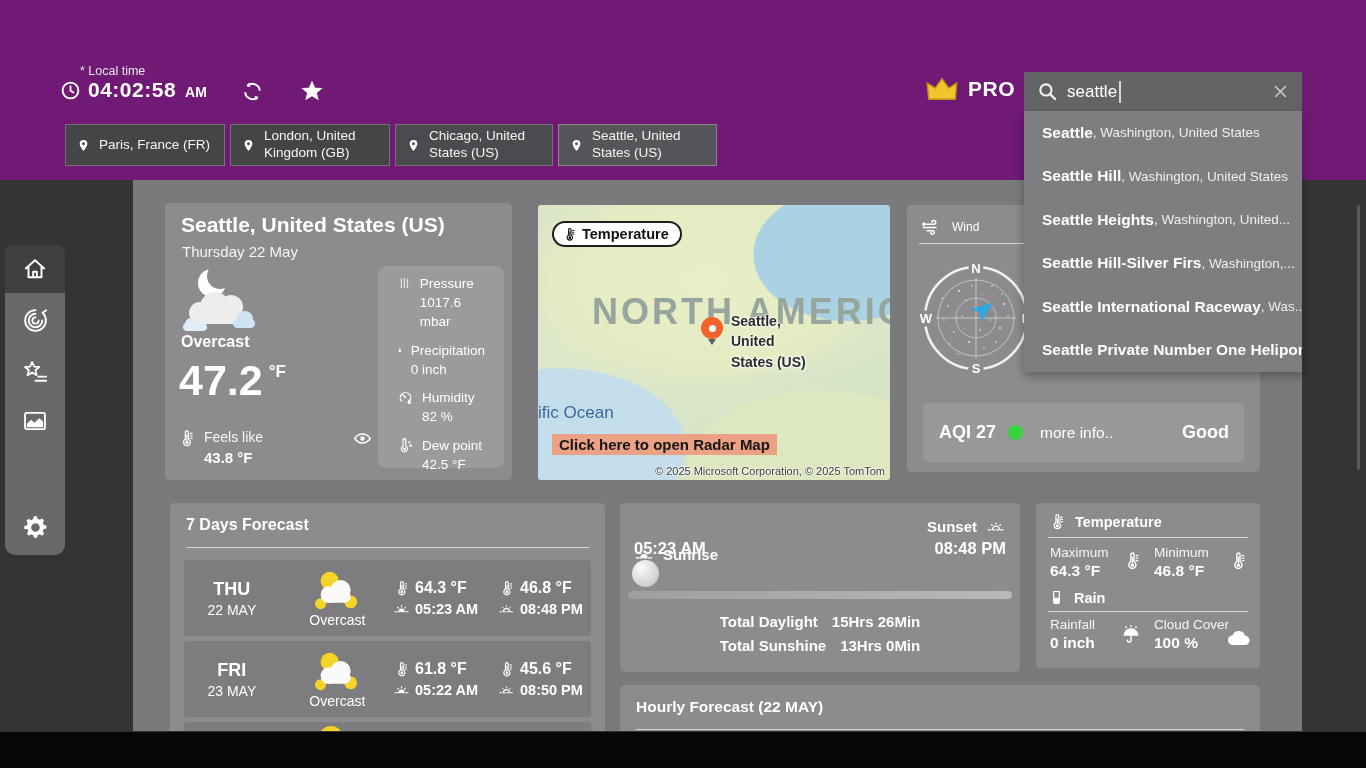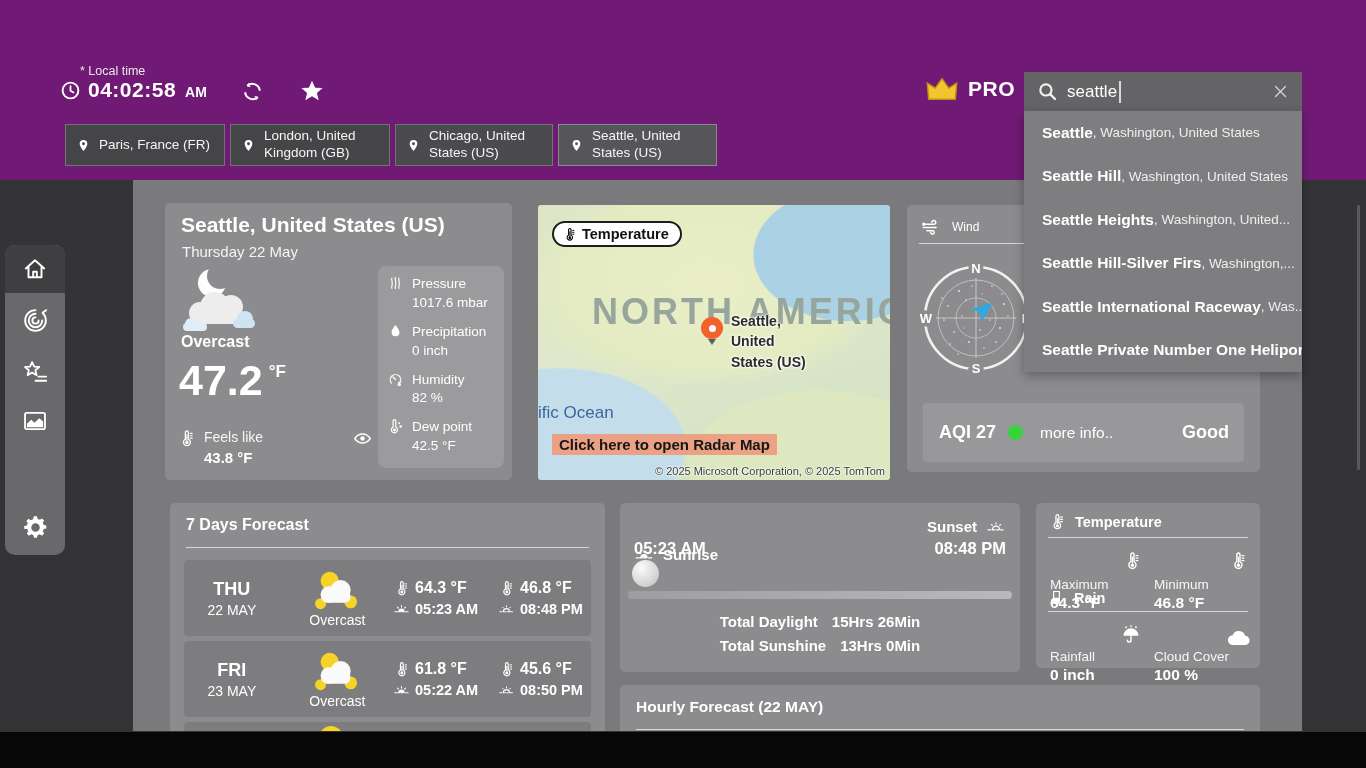--- a/index.html
+++ b/index.html
@@ -46,21 +46,21 @@
   
   #cur-title{left:16px;top:10px;font-size:21px;font-weight:700;}
   #cur-date{left:17px;top:40px;font-size:15px;color:#f4f4f4;}
   #cur-cond{left:16px;top:130px;font-size:16px;font-weight:600;}
   .temp-row{left:14px;top:156px;display:flex;align-items:flex-start;gap:6px;}
   .temp-big{font-size:43px;font-weight:700;line-height:1;}
   .temp-unit{font-size:17px;font-weight:700;margin-top:3px;}
   .mini-stat{display:flex;gap:8px;}
   .mini-stat .lab{font-size:14px;color:#f6f6f6;}
   .mini-stat .val{font-size:15px;font-weight:700;margin-top:4px;}
-  #stats-panel{left:213px;top:63px;width:126px;height:202px;background:#9b9b9d;border-radius:8px;padding:9px 9px;box-sizing:border-box;}
+  #stats-panel{left:213px;top:63px;width:126px;height:202px;background:#9b9b9d;border-radius:8px;padding:9px 19px;box-sizing:border-box;}
   .stat-row{display:flex;gap:8px;margin-bottom:10px;}
   .stat-row .txt{font-size:13.5px;line-height:1.4;color:#fff;}
   
   #map-card{overflow:hidden;border-radius:3px;background:
      radial-gradient(170px 120px at 88% 18%, #abd1e4 0%, #abd1e4 55%, rgba(171,209,228,0) 56%),
      radial-gradient(240px 150px at 6% 88%, #c3deea 0%, #c3deea 52%, rgba(195,222,234,0) 53%),
      radial-gradient(330px 190px at 48% 28%, #e9eec6 0%, #e4ebc2 45%, rgba(228,235,194,0) 56%),
      radial-gradient(260px 150px at 80% 95%, #dde8c0 0%, #dde8c0 50%, rgba(221,232,192,0) 51%),
      linear-gradient(160deg,#dce6c7 0%,#dfe8ca 40%,#d8e4c8 70%,#d4e1c4 100%);}
   #map-region{left:54px;top:86px;width:300px;font-size:36px;font-weight:600;letter-spacing:3px;
@@ -106,21 +106,21 @@
       background:radial-gradient(circle at 35% 30%,#fbfbfb,#bdbdbd);}
   #sun-track{left:8px;top:88px;width:384px;height:8px;border-radius:4px;
       background:linear-gradient(90deg,#9e9ea0,#b9b9bb);}
   .tot-row{position:absolute;left:0;width:100%;display:flex;justify-content:center;gap:14px;}
   .tot-row .tl{font-size:15px;font-weight:600;}
   .tot-row .tv{font-size:15px;font-weight:700;}
   
   .det-head{display:flex;align-items:center;gap:9px;font-size:14.5px;font-weight:600;position:absolute;}
   .det-lab{font-size:13.5px;color:#f6f6f6;}
   .det-val{font-size:15.5px;font-weight:700;margin-top:2px;}
-  .det-cell{position:absolute;margin-top:32px;}
+  .det-cell{position:absolute;}
   
   .sec-title{font-size:15.5px;font-weight:700;}
   
   #dropdown{left:1024px;top:111px;width:278px;height:261px;background:#7e7e81;z-index:50;
       box-shadow:0 4px 10px rgba(0,0,0,.3);overflow:hidden;}
   .sug{height:43.5px;display:flex;align-items:center;padding-left:18px;cursor:pointer;white-space:nowrap;overflow:hidden;}
   .sug .p{font-size:15.5px;font-weight:700;}
   .sug .s{font-size:13.5px;color:#efefef;}
   
   #bottombar{left:0;top:732px;width:1366px;height:36px;background:#070707;z-index:40;}

